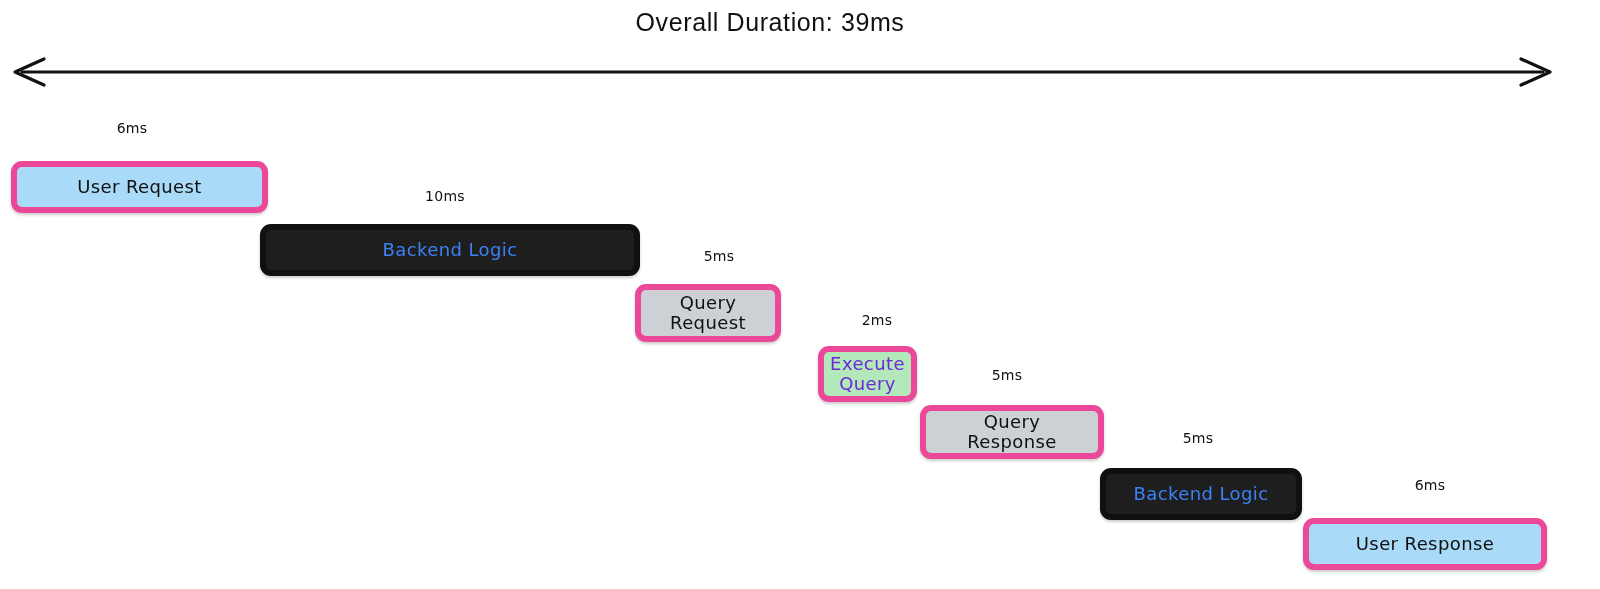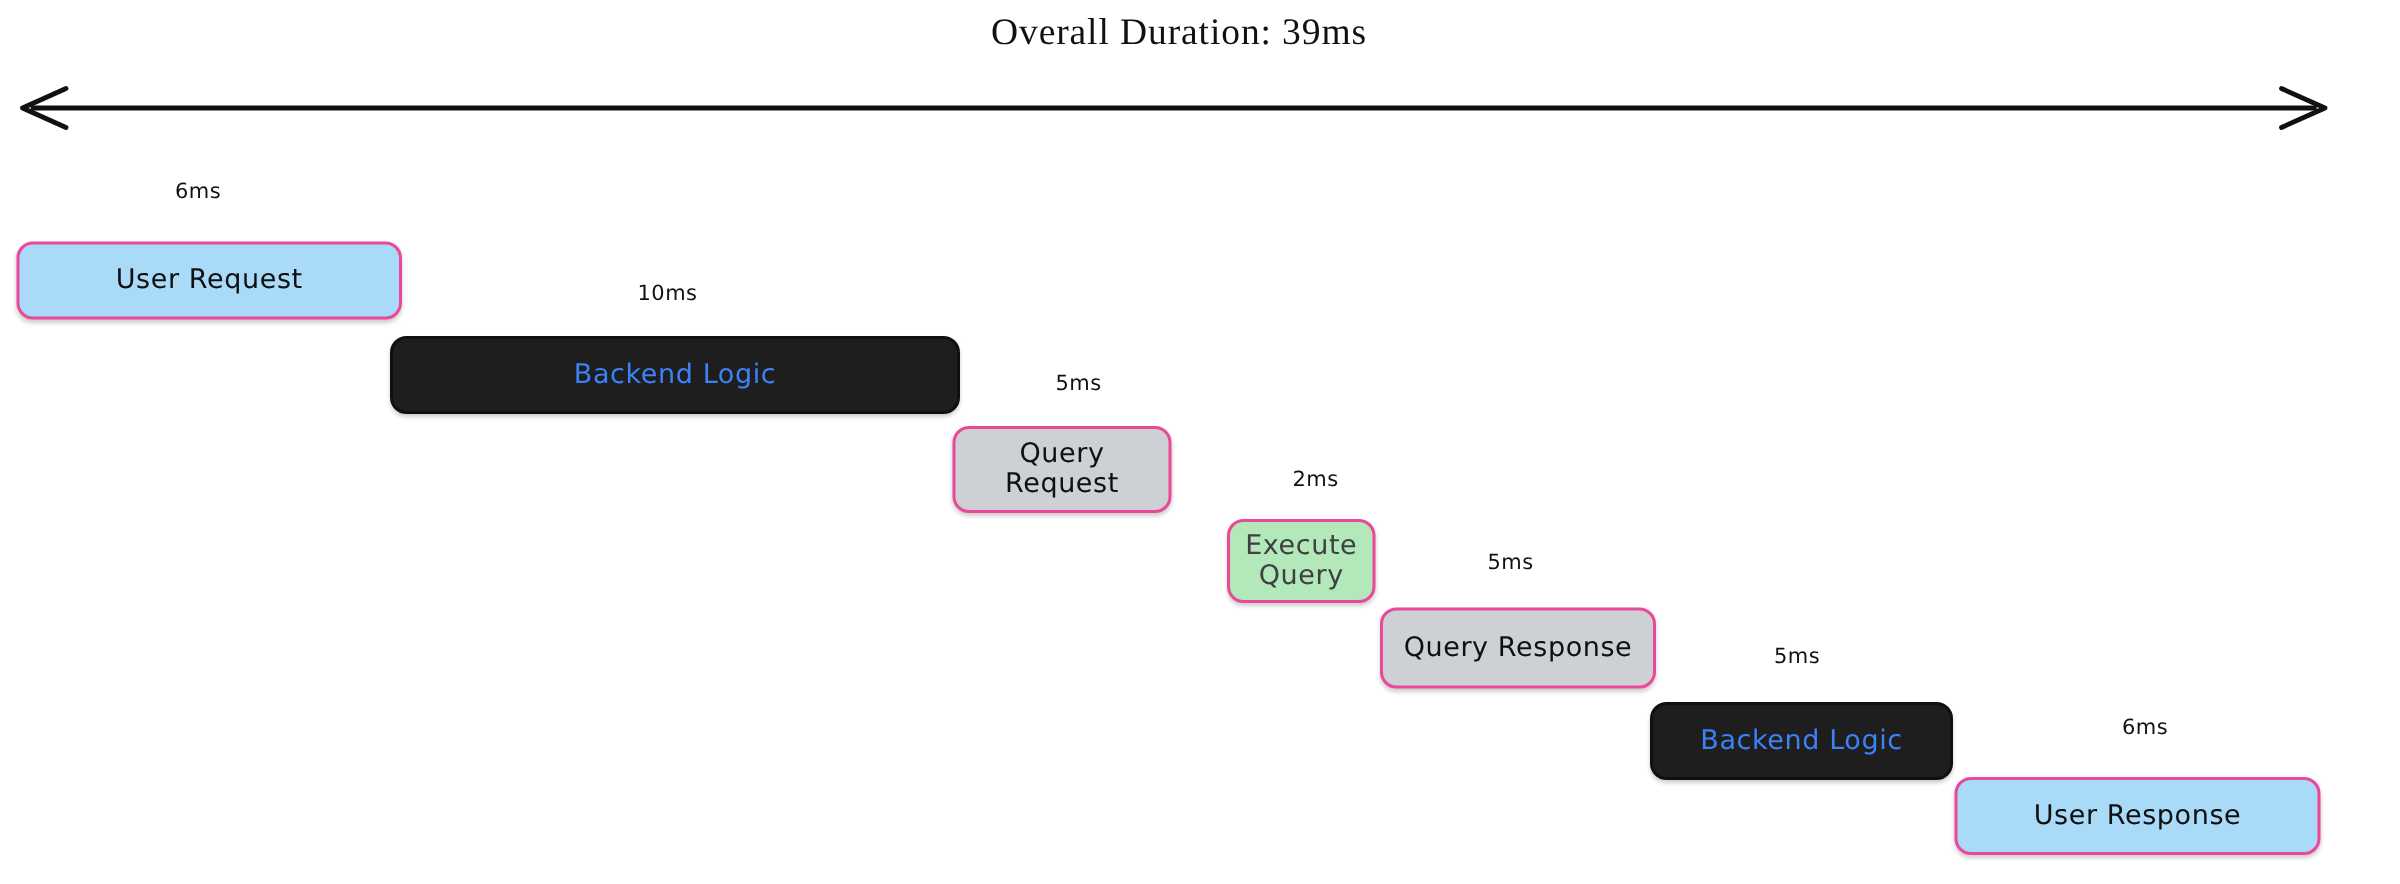--- a/index.html
+++ b/index.html
@@ -22,59 +22,58 @@
     background: #ffffff;
   }
 
   
   .diagram-title {
     position: absolute;
     left: 0;
     top: 8px;
     width: 1540px;
     text-align: center;
-    font-family: Liberation Serif, serif;
+    font-family: Liberation Sans, sans-serif;
     font-size: 25px;
     font-weight: 400;
     letter-spacing: 0.6px;
     color: #111111;
     white-space: nowrap;
-    padding-left: 16px;
   }
 
   
   .axis-layer {
     position: absolute;
     left: 0;
     top: 0;
     width: 1600px;
     height: 589px;
     pointer-events: none;
   }
 
   
   .block {
     position: absolute;
     box-sizing: border-box;
-    border: 2px solid #ec4899;
+    border: 6px solid #ec4899;
     border-radius: 11px;
     display: flex;
     align-items: center;
     justify-content: center;
     text-align: center;
     line-height: 1.12;
     font-family: "DejaVu Sans", sans-serif;
     font-size: 18px;
     letter-spacing: 0.4px;
     box-shadow: 0 2px 3px rgba(0,0,0,0.20);
   }
   .block.blue  { background: #a9daf7; color: #101010; }
   .block.dark  { background: #1e1e1e; color: #3b82f6; border-color: #101010; }
   .block.grey  { background: #cdd0d4; color: #101010; }
-  .block.green { background: #b2e8ba; color: #404040; }
+  .block.green { background: #b2e8ba; color: #6d28d9; }
 
   .block-label {
     display: block;
     padding: 0 10px;
     white-space: pre-line;
   }
 
   
   .duration {
     position: absolute;

